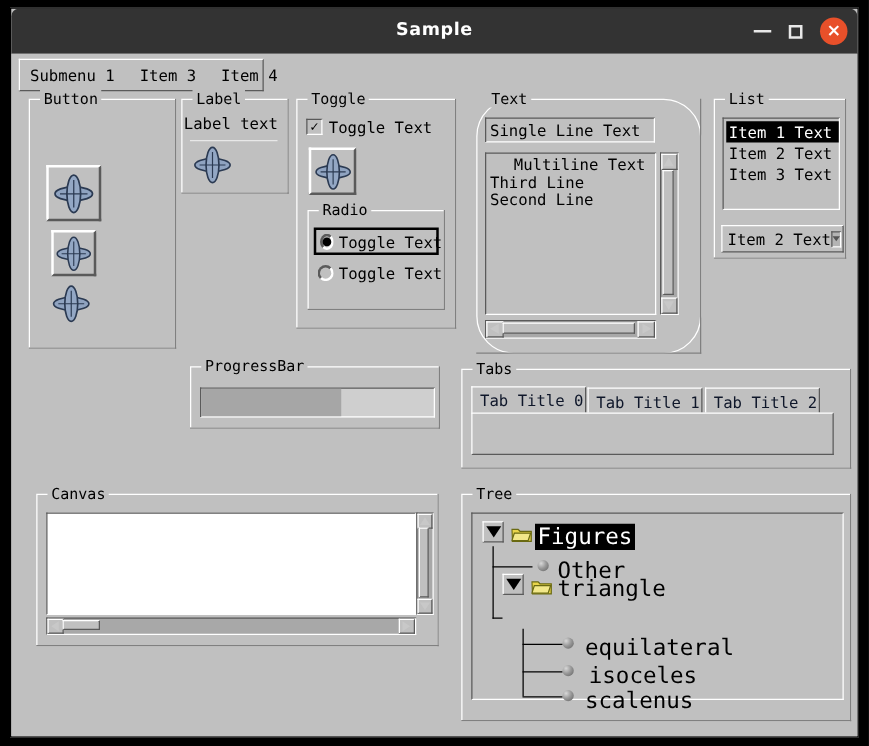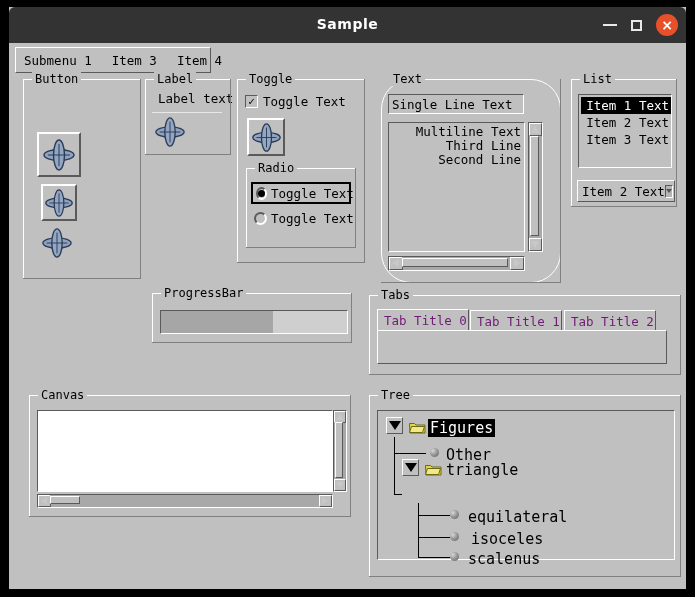--- a/index.html
+++ b/index.html
@@ -13,21 +13,21 @@
   .title-text{position:absolute;left:0;right:0;top:9px;text-align:center;color:#ffffff;
               font-family:"DejaVu Sans",sans-serif;font-weight:bold;font-size:14px;letter-spacing:.5px;}
   .wbtns{position:absolute;right:8px;top:0;height:36px;display:flex;align-items:center;gap:14px;}
   .wbtn{width:18px;height:18px;display:flex;align-items:center;justify-content:center;color:#e8e8e8;font-size:13px;
         font-family:"DejaVu Sans",sans-serif;}
   .wbtn.sq{border:2px solid #e8e8e8;width:11px;height:11px;box-sizing:border-box;}
   .wbtn.dash{width:14px;height:0;border-top:2px solid #e8e8e8;}
   .wbtn.close{width:22px;height:22px;border-radius:50%;background:#e8502a;color:#fff;font-size:14px;font-weight:bold;}
 
   
-  .client{position:relative;height:548px;background:#c0c0c0;text-align:right;}
+  .client{position:relative;height:548px;background:#c0c0c0;}
 
   
   .out{border-top:2px solid #ffffff;border-left:2px solid #ffffff;border-right:2px solid #5a5a5a;border-bottom:2px solid #5a5a5a;}
   .out1{border-top:1px solid #ffffff;border-left:1px solid #ffffff;border-right:1px solid #5a5a5a;border-bottom:1px solid #5a5a5a;}
   .in1 {border-top:1px solid #5a5a5a;border-left:1px solid #5a5a5a;border-right:1px solid #ffffff;border-bottom:1px solid #ffffff;}
 
   
   .menubar{position:absolute;left:6px;top:4px;height:26px;background:#c0c0c0;display:flex;align-items:center;
            padding:0 6px;box-sizing:border-box;}
   .menuitem{font-size:12.5px;color:#000;padding:0 10px;white-space:nowrap;}
@@ -60,29 +60,29 @@
   
   .cbox{width:13px;height:13px;background:#c0c0c0;box-sizing:border-box;display:flex;align-items:center;
         justify-content:center;font-size:11px;color:#000;line-height:1;}
   .radio{width:13px;height:13px;border-radius:50%;box-sizing:border-box;background:#c0c0c0;
          border-top:2px solid #5a5a5a;border-left:2px solid #5a5a5a;border-right:2px solid #ffffff;border-bottom:2px solid #ffffff;
          display:flex;align-items:center;justify-content:center;}
   .radio .dot{width:7px;height:7px;border-radius:50%;background:#000;}
 
   
   .tab{position:absolute;height:22px;background:#c0c0c0;box-sizing:border-box;display:flex;align-items:center;
-       padding:0 6px;font-size:12.5px;color:#701a75;white-space:nowrap;}
+       padding:0 6px;font-size:12.5px;color:#0f172a;white-space:nowrap;}
   .expander{position:absolute;width:17px;height:17px;background:#c0c0c0;box-sizing:border-box;
             display:flex;align-items:center;justify-content:center;}
   .tri-down{width:0;height:0;border-left:6px solid transparent;border-right:6px solid transparent;border-top:9px solid #000;}
   .folder{position:absolute;width:17px;height:13px;}
   .sphere{position:absolute;width:9px;height:9px;border-radius:50%;
           background:radial-gradient(circle at 32% 30%, #d8d8d8 0%, #9a9a9a 45%, #5e5e5e 100%);}
   .tline{position:absolute;background:#000;}
-  .tlabel{position:absolute;font-size:15px;color:#000;white-space:nowrap;}
+  .tlabel{position:absolute;font-size:18px;color:#000;white-space:nowrap;}
   .tlabel.sel{background:#000;color:#fff;padding:0 2px;}
 
   .icon-svg{display:block;}
 </style>
 </head>
 <body>
 
 <div class="window">
 
   <div class="titlebar">
@@ -135,21 +135,21 @@
             <ellipse cx="17" cy="17" rx="5.5" ry="15" fill="#93a7c4" stroke="#2b3a52" stroke-width="1.4"></ellipse>
             <line x1="6" y1="17" x2="28" y2="17" stroke="#2b3a52" stroke-width="1"></line>
             <line x1="17" y1="6" x2="17" y2="28" stroke="#2b3a52" stroke-width="1"></line>
           </svg>
         </span>
       </div>
     </div>
 
     <div class="group" style="left:136px;top:36px;width:86px;height:76px;">
       <div class="glabel">Label</div>
-      <div class="txt" style="position:absolute;left:1px;top:11px;margin-left:11px;">Label text</div>
+      <div class="txt" style="position:absolute;left:1px;top:11px;">Label text</div>
       <div style="position:absolute;left:6px;top:32px;width:70px;height:1px;background:#e8e8e8;"></div>
       <span style="position:absolute;left:8px;top:36px;">
         <svg class="icon-svg" width="32" height="32" viewBox="0 0 34 34">
           <ellipse cx="17" cy="17" rx="15" ry="5.5" fill="#8fa3c0" stroke="#2b3a52" stroke-width="1.4"></ellipse>
           <ellipse cx="17" cy="17" rx="5.5" ry="15" fill="#93a7c4" stroke="#2b3a52" stroke-width="1.4"></ellipse>
           <line x1="6" y1="17" x2="28" y2="17" stroke="#2b3a52" stroke-width="1"></line>
           <line x1="17" y1="6" x2="17" y2="28" stroke="#2b3a52" stroke-width="1"></line>
         </svg>
       </span>
     </div>
@@ -192,21 +192,21 @@
 
     <div class="group" style="left:372px;top:36px;width:180px;height:204px;border-radius:30px;">
       <div class="glabel">Text</div>
 
       <div class="entry in1" style="position:absolute;left:6px;top:14px;width:136px;height:20px;">
         <span class="txt">Single Line Text</span>
       </div>
 
       <div style="position:absolute;left:6px;top:42px;width:155px;height:130px;">
         <div class="in1" style="position:absolute;left:0;top:0;width:137px;height:130px;background:#c0c0c0;box-sizing:border-box;padding:2px 3px;">
-          <div class="txt" style="line-height:14px;">Multiline Text</div>
+          <div class="txt" style="line-height:14px;margin-left:19px;">Multiline Text</div>
           <div class="txt" style="line-height:14px;">Third Line</div>
           <div class="txt" style="line-height:14px;">Second Line</div>
         </div>
 
         <div class="sb in1" style="left:140px;top:0;width:15px;height:130px;">
           <div class="out1" style="position:absolute;left:0;top:0;width:11px;height:11px;background:#c0c0c0;">
             <div class="arrow" style="left:1px;top:2px;border-left:4.5px solid transparent;border-right:4.5px solid transparent;border-bottom:7px solid #c8c8c8;"></div>
           </div>
           <div class="sbthumb out1" style="left:1px;top:13px;width:9px;height:100px;"></div>
           <div class="out1" style="position:absolute;left:0;bottom:0;width:11px;height:11px;background:#c0c0c0;">

